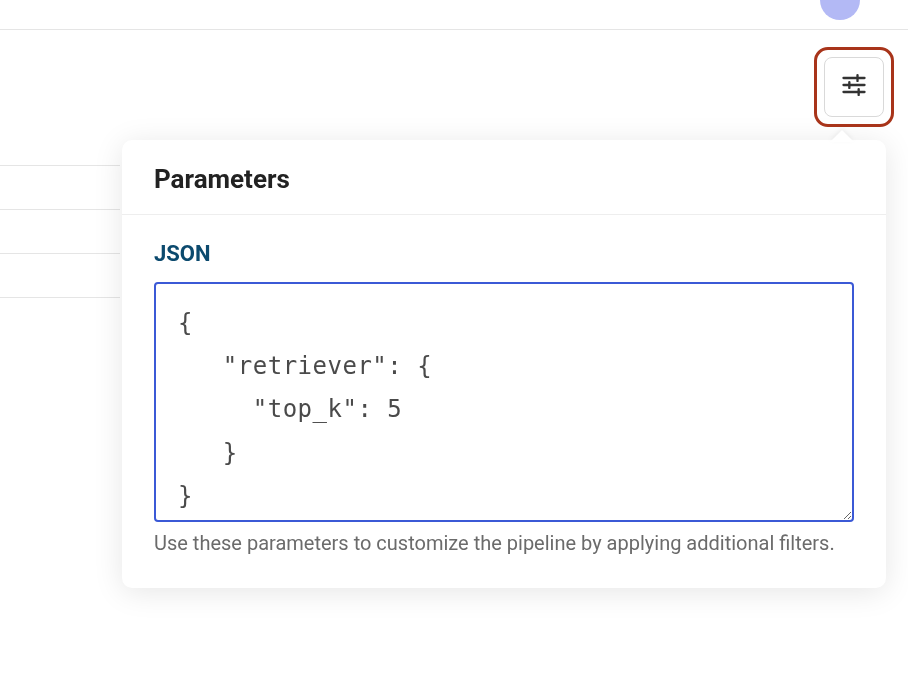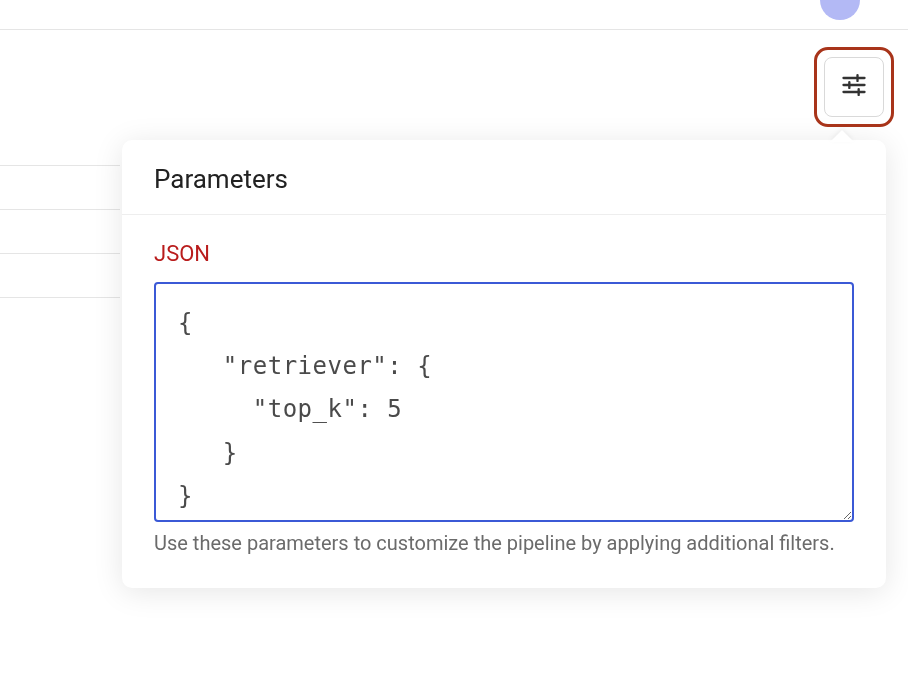--- a/index.html
+++ b/index.html
@@ -80,31 +80,31 @@
       width: 0;
       height: 0;
       border-left: 12px solid transparent;
       border-right: 12px solid transparent;
       border-bottom: 12px solid #ffffff;
       filter: drop-shadow(0 -2px 2px rgba(0,0,0,0.05));
     }
     .popover-header {
       padding: 24px 32px 20px 32px;
       font-size: 26px;
-      font-weight: 400;
+      font-weight: 700;
       color: #222222;
       border-bottom: 1px solid #eeeeee;
     }
     .popover-body {
       padding: 26px 32px 28px 32px;
     }
     .json-label {
       font-size: 22px;
-      font-weight: 400;
-      color: #b91c1c;
+      font-weight: 700;
+      color: #0c4a6e;
       margin-bottom: 16px;
     }
     .json-textarea {
       width: 100%;
       height: 240px;
       border: 2px solid #3b59d6;
       border-radius: 4px;
       padding: 18px 22px;
       font-family: ui-monospace, SFMono-Regular, "SF Mono", Menlo, Consolas, monospace;
       font-size: 24px;

